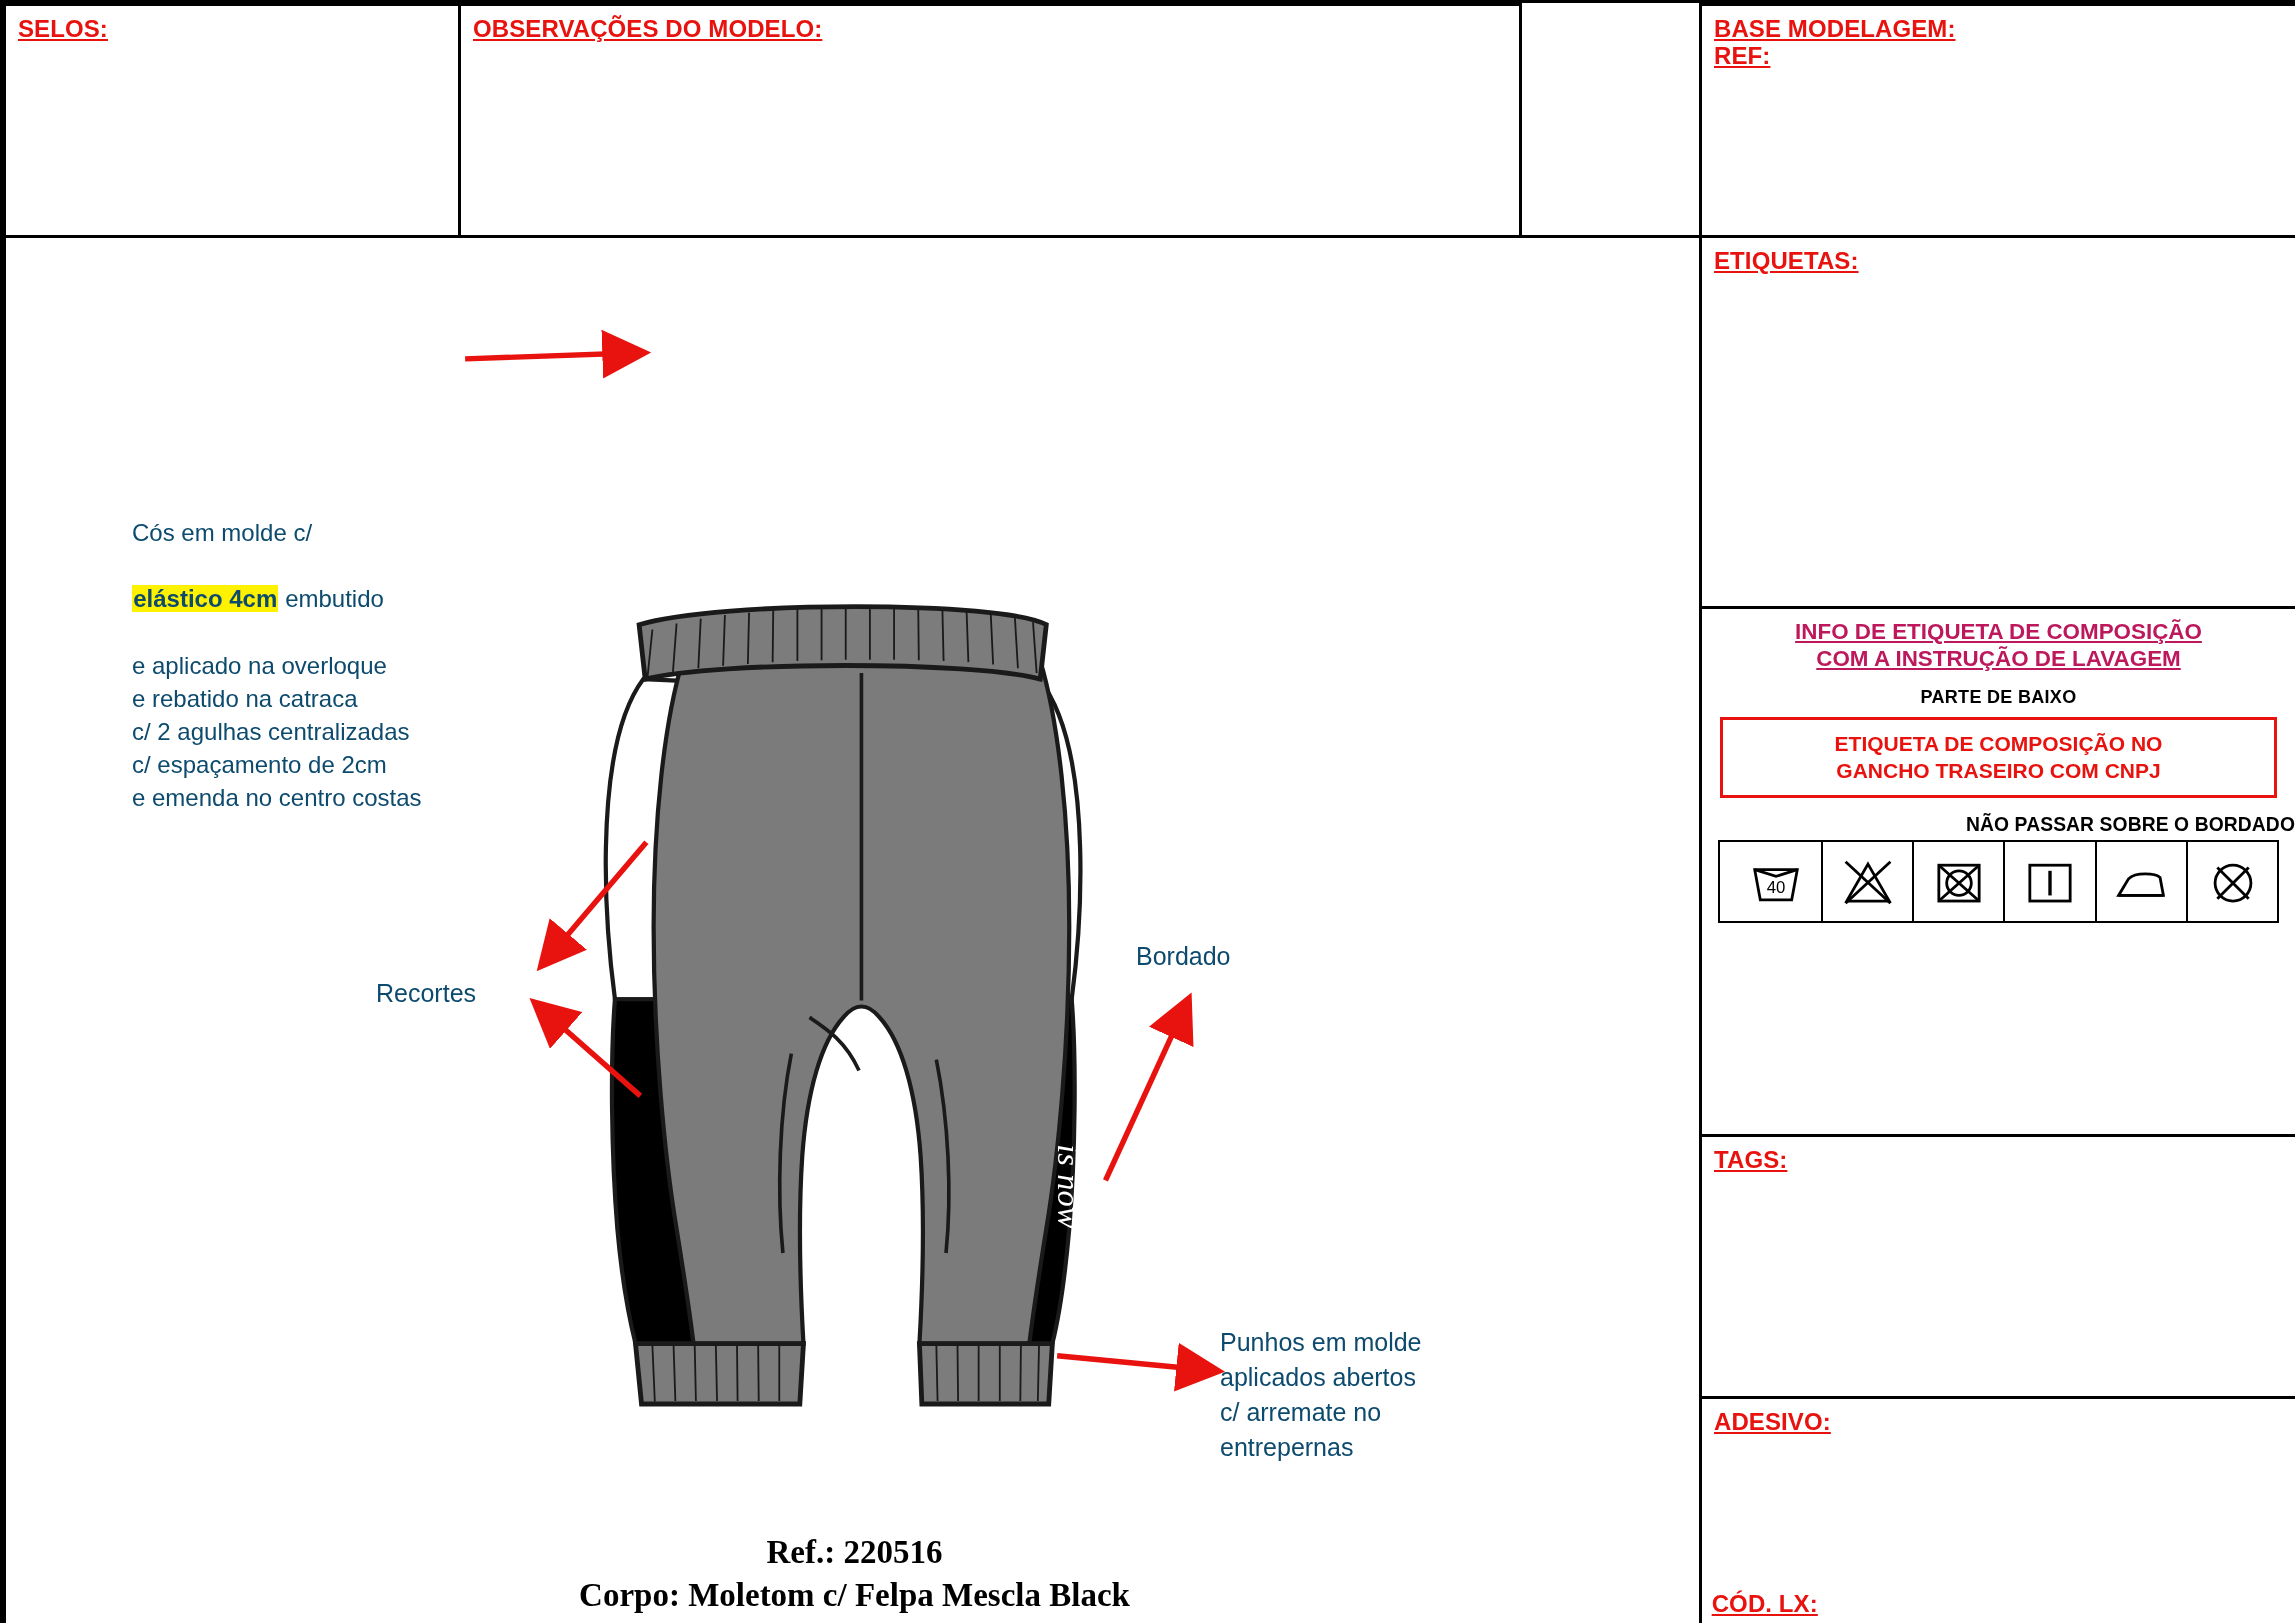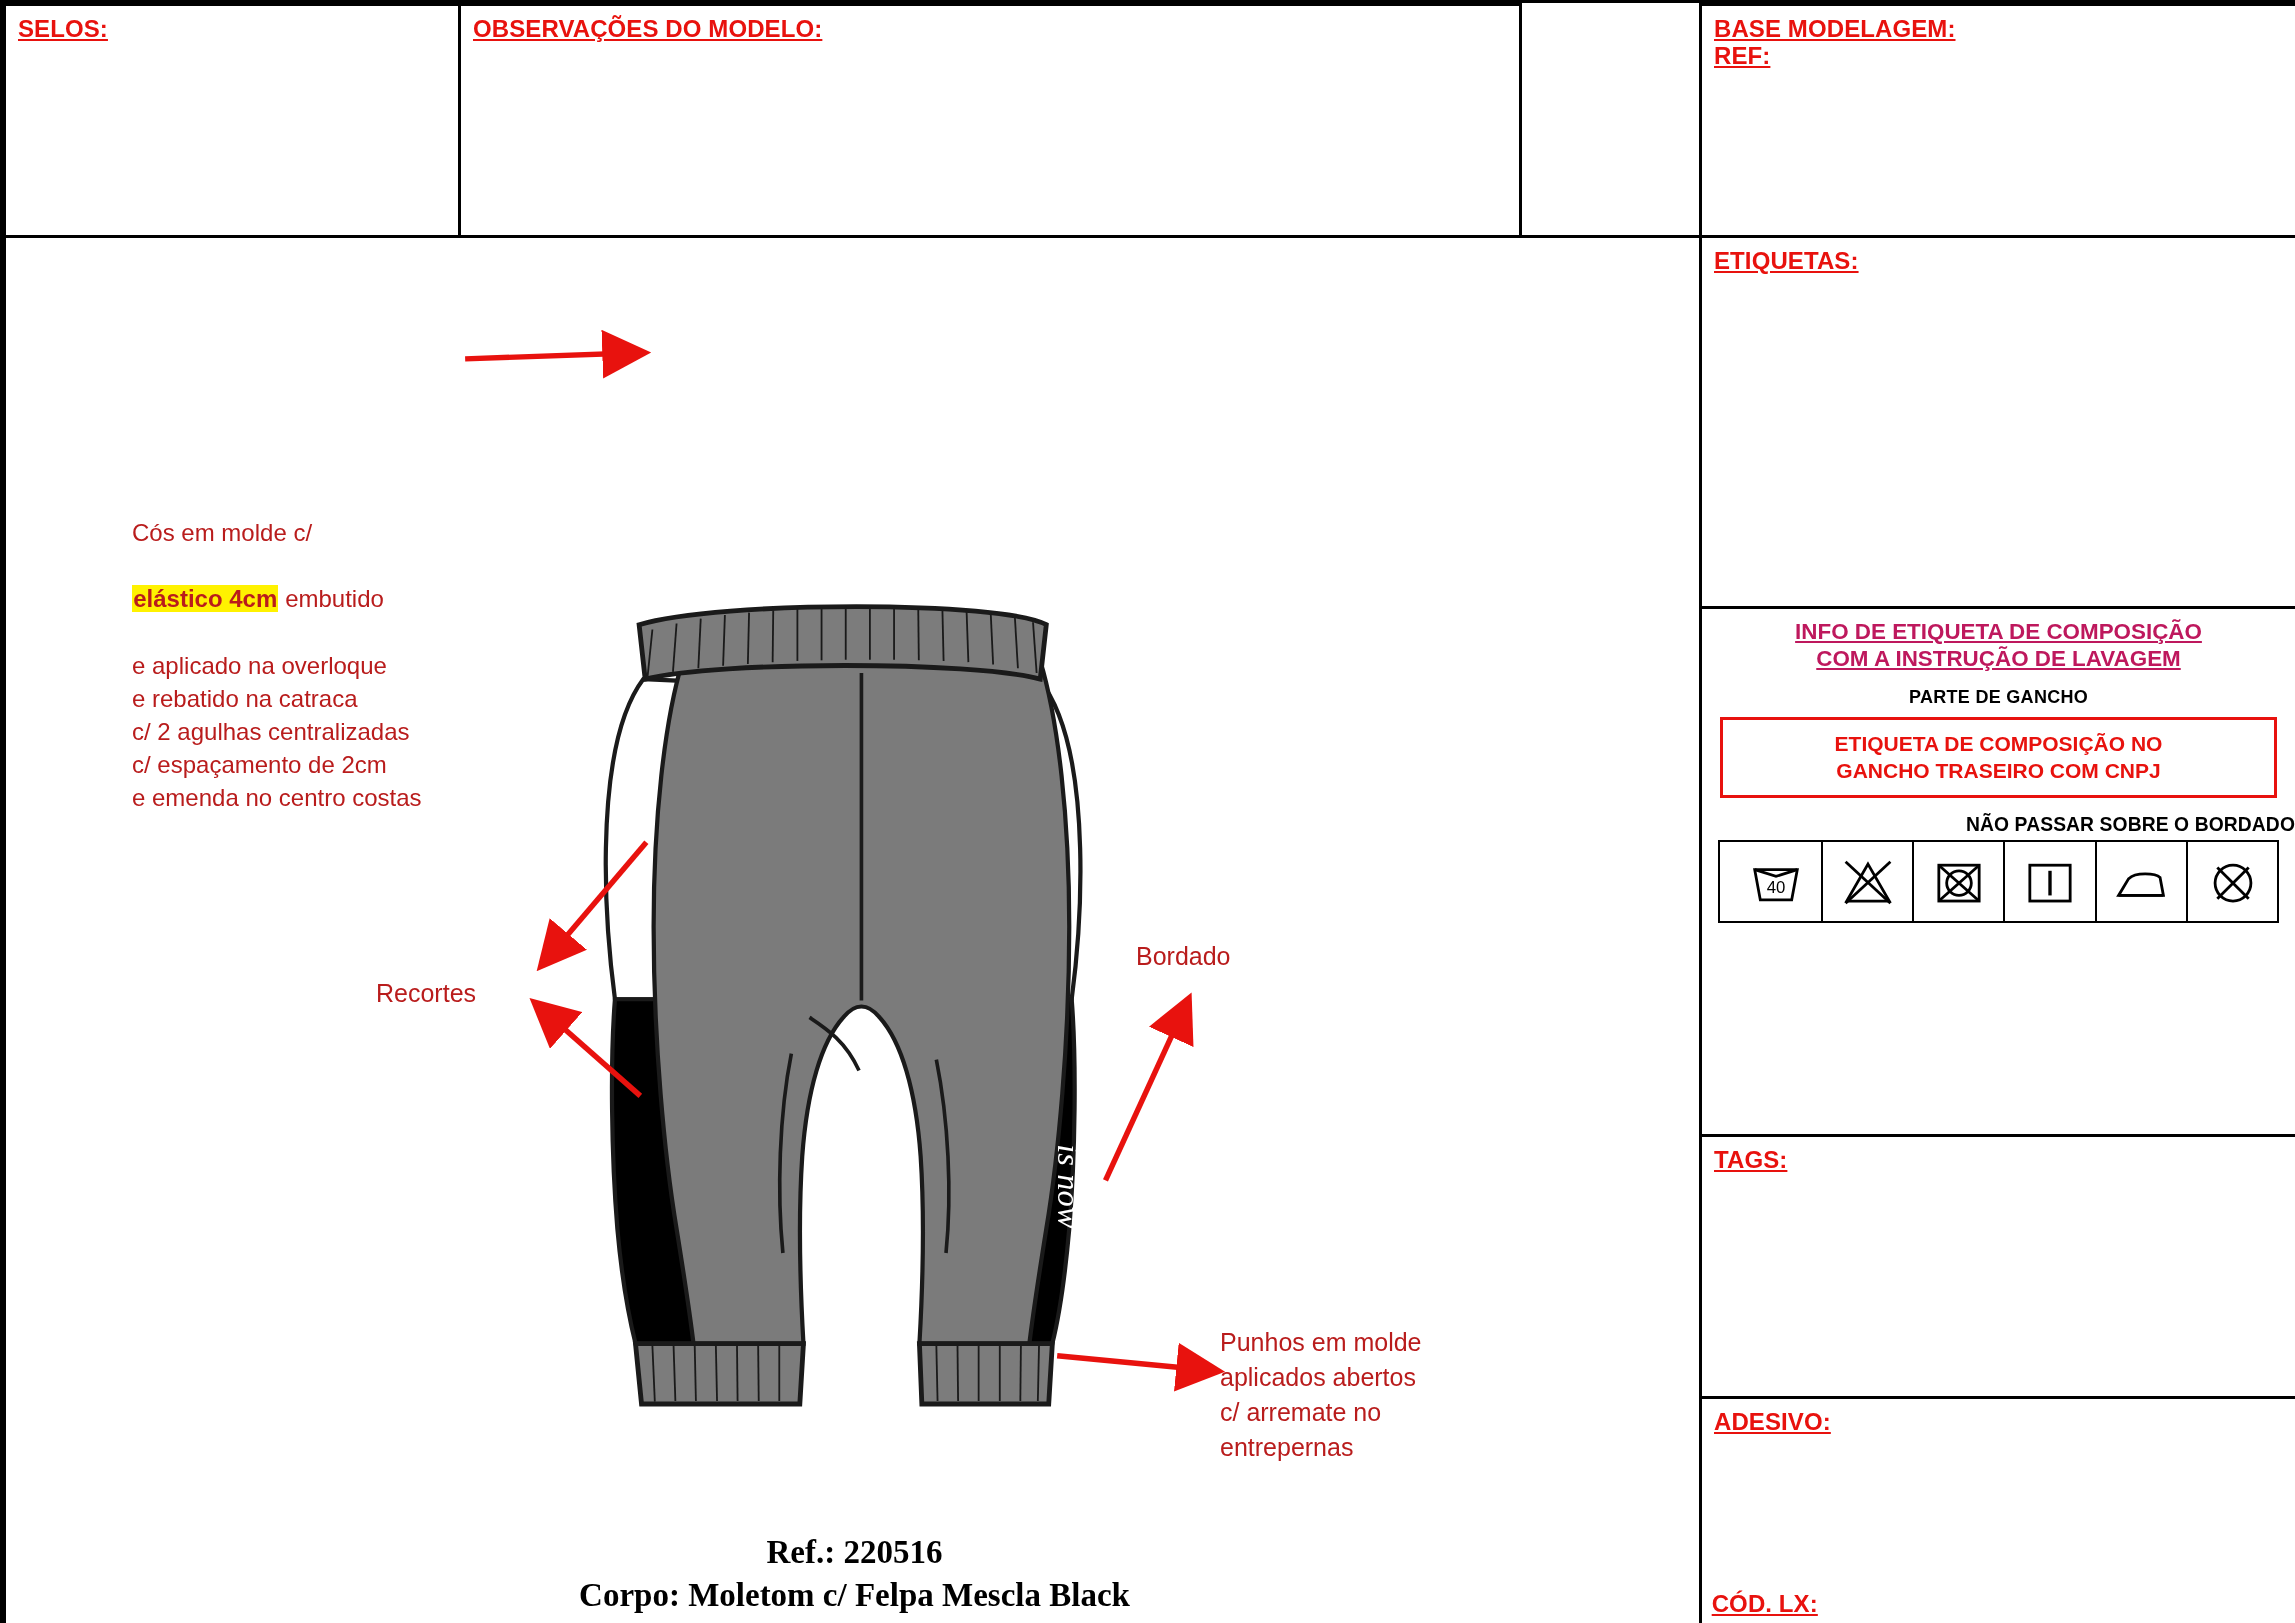--- a/index.html
+++ b/index.html
@@ -53,21 +53,21 @@
   #etiquetas-cell { left: 1696px; top: 232px; width: 599px; height: 375px; }
   #info-cell      { left: 1696px; top: 603px; width: 599px; height: 532px; }
   #tags-cell      { left: 1696px; top: 1131px; width: 599px; height: 266px; }
   #adesivo-cell   { left: 1696px; top: 1393px; width: 599px; height: 231px; }
 
   
   .note {
     position: absolute;
     font-size: 24px;
     line-height: 1.38;
-    color: #b91c1c;
+    color: #0c4a6e;
     white-space: pre-line;
   }
   #note-cos { left: 126px; top: 245px; width: 459px; }
   #note-cos .hl {
     background: #fff200;
     font-weight: bold;
     padding: 0 1.2px;
   }
   #note-recortes { left: 370px; top: 738px; font-size: 25px; }
   #note-bordado  { left: 1130px; top: 701px; font-size: 25px; }
@@ -295,21 +295,21 @@
     </div>
   </div>
 
   <div class="cell pad" id="etiquetas-cell">
     <div class="red-head">ETIQUETAS:</div>
   </div>
 
   <div class="cell" id="info-cell">
     <div class="info-title" style="white-space:pre-line">INFO DE ETIQUETA DE COMPOSIÇÃO
 COM A INSTRUÇÃO DE LAVAGEM</div>
-    <div class="parte-baixo">PARTE DE GANCHO</div>
+    <div class="parte-baixo">PARTE DE BAIXO</div>
     <div class="red-box" style="white-space:pre-line">ETIQUETA DE COMPOSIÇÃO NO
 GANCHO TRASEIRO COM CNPJ</div>
     <div class="nao-passar">NÃO PASSAR SOBRE O BORDADO</div>
 
     <div class="care-row">
 
       <div class="care-cell">
         <svg width="56" height="56" viewBox="0 0 100 100">
           <path d="M12,28 L88,28 L78,82 L22,82 Z" fill="none" stroke="#000" stroke-width="5"></path>
           <path d="M12,28 L50,40 L88,28" fill="none" stroke="#000" stroke-width="5"></path>

